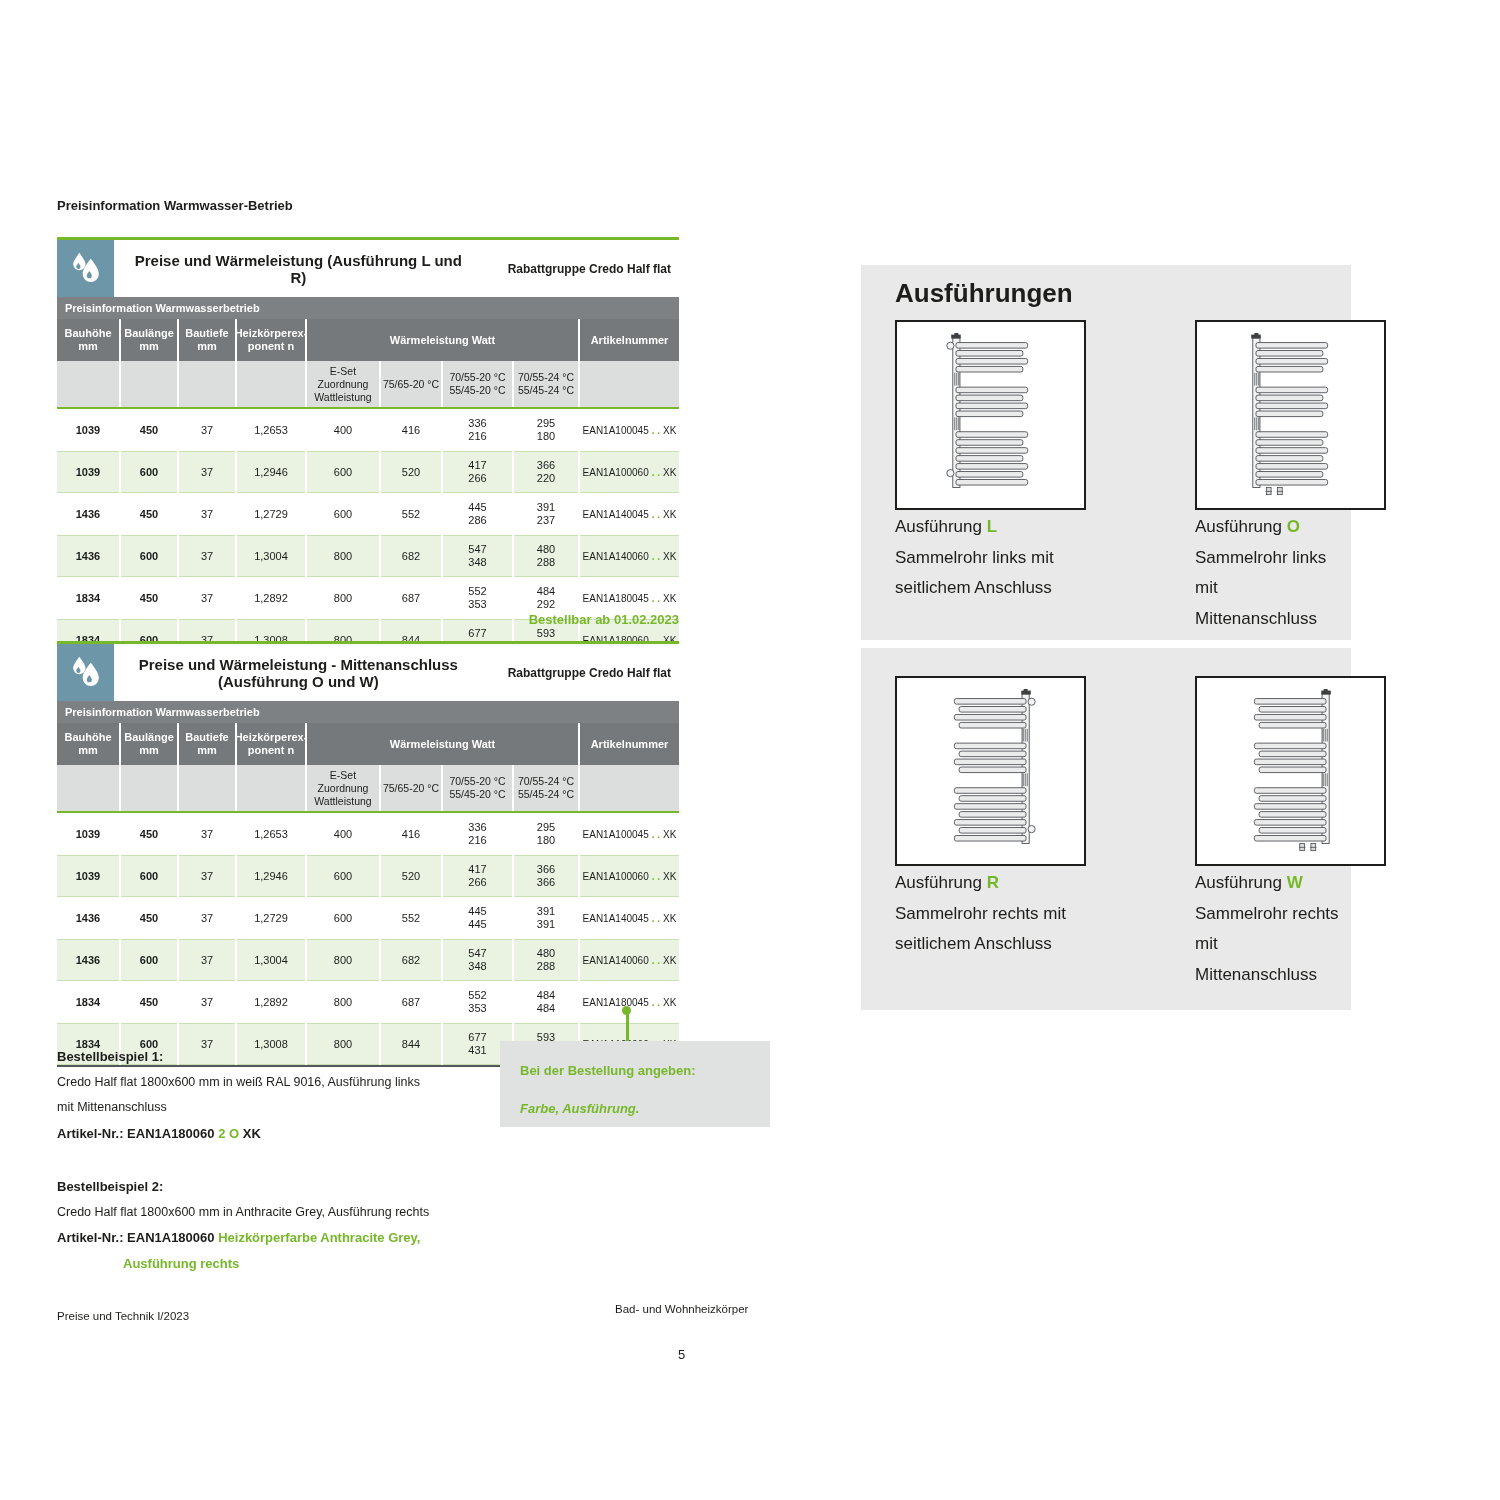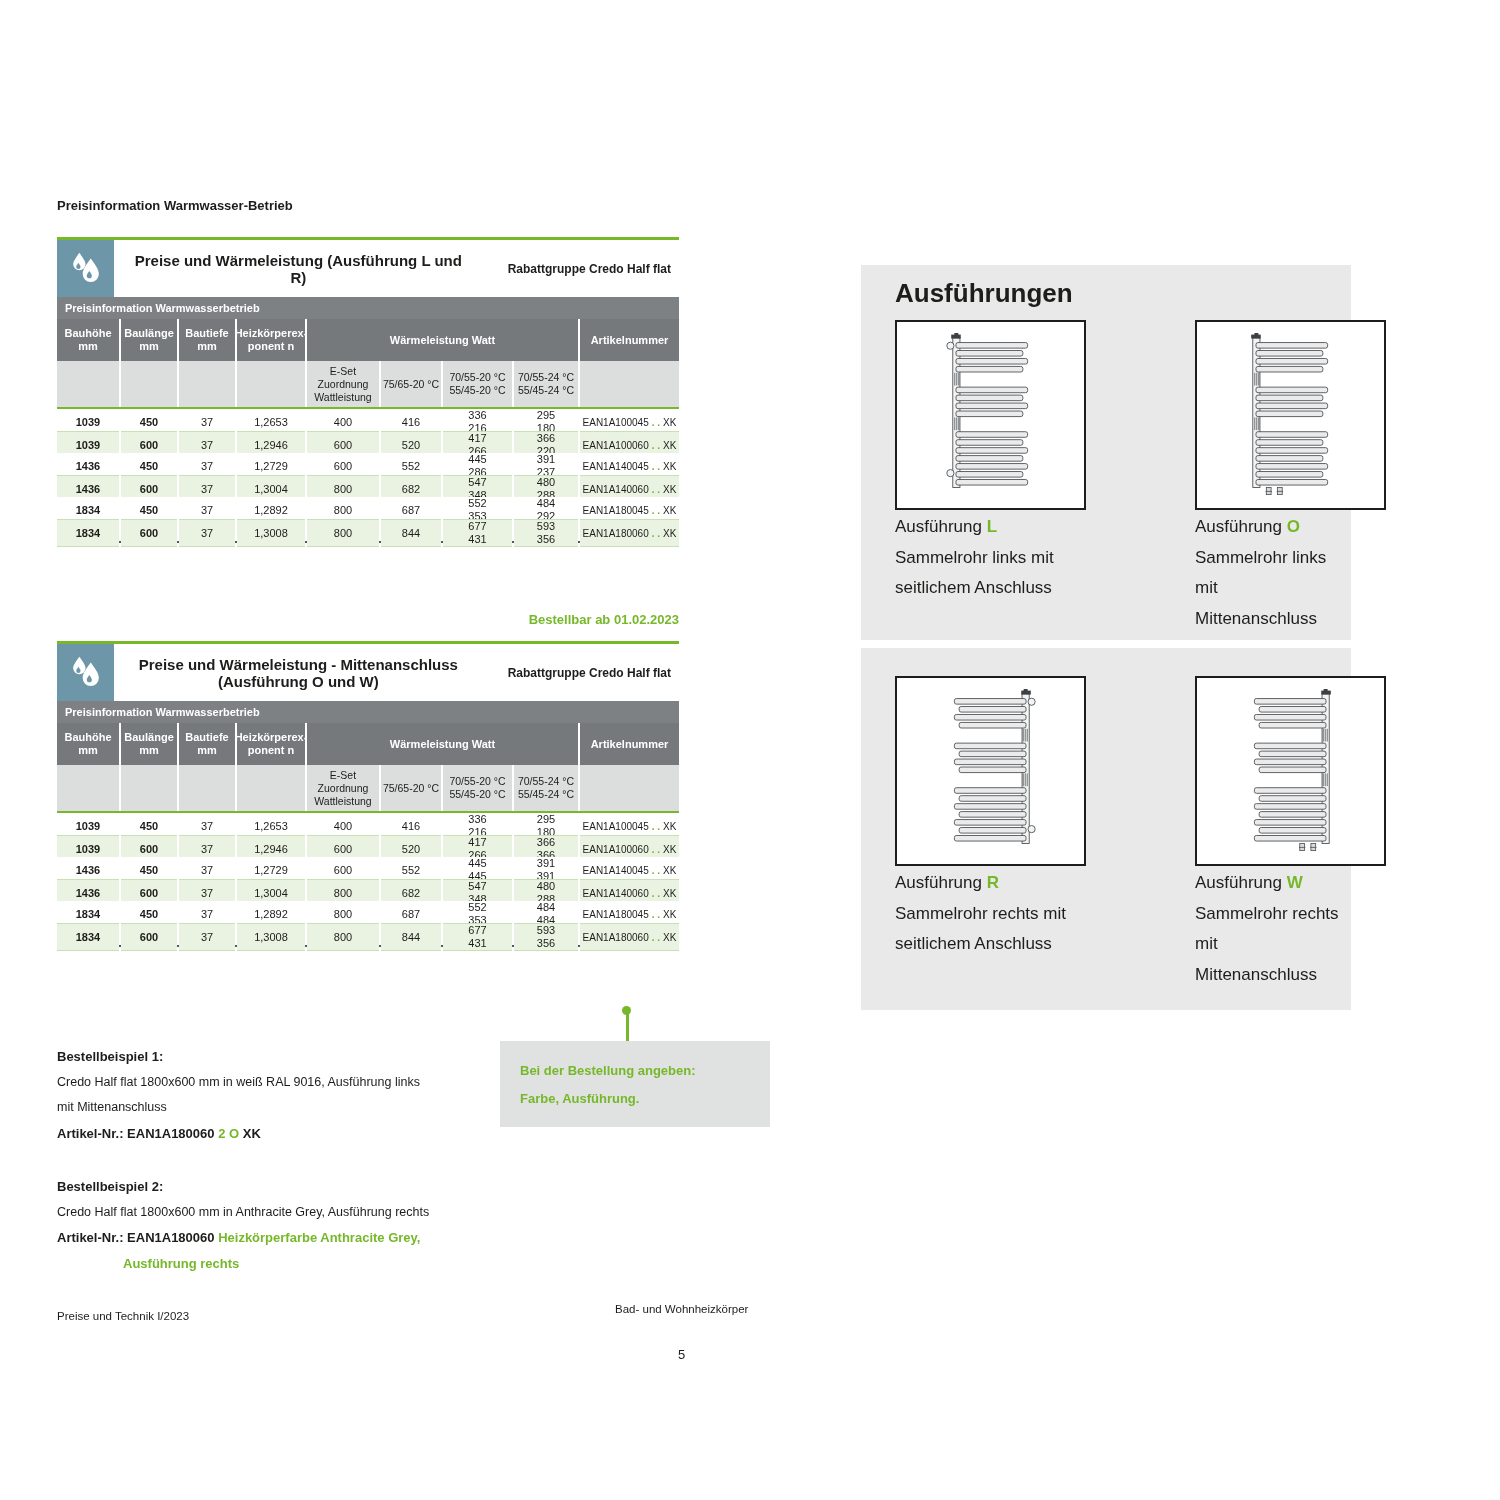--- a/index.html
+++ b/index.html
@@ -27,38 +27,38 @@
   .tbl-title{font-size:15px;font-weight:bold;}
   .tbl-rabatt{font-size:12px;font-weight:bold;white-space:nowrap;padding-left:36px;}
   .band-grey{height:22px;background:#7d8184;color:#fff;font-size:11px;font-weight:bold;display:flex;align-items:center;padding-left:8px;}
   .tgrid{display:grid;grid-template-columns:62px 56px 56px 68px 72px 60px 69px 64px 99px;column-gap:2px;background:#fff;}
   .hrow{height:42px;}
   .hrow .th{background:#75797c;color:#fff;font-size:11px;font-weight:bold;line-height:13px;display:flex;flex-direction:column;align-items:center;justify-content:center;text-align:center;}
   .hrow .th.span4{grid-column:5 / span 4;}
   .subrow{height:46px;}
   .subrow .ts{background:#dcdddd;font-size:10.5px;line-height:13px;display:flex;flex-direction:column;align-items:center;justify-content:center;text-align:center;color:#1d1d1b;}
   .hr-green{height:2px;background:#76b82a;}
-  .trow{height:22px;}
+  .trow{height:42px;}
   .trow.green{background:#fff;}
   .trow .td{font-size:11px;display:flex;align-items:center;justify-content:center;text-align:center;background:#fff;}
   .trow.green .td{background:#eaf3e2;border-top:1px solid #c9dfb4;border-bottom:1px solid #c9dfb4;}
   .trow .td.b{font-weight:bold;}
   .trow .td.two{flex-direction:column;line-height:13px;justify-content:center;}
   .trow .td.art{font-size:10px;white-space:nowrap;}
   .trow .td.art .dots{color:#76b82a;margin:0 3px;font-weight:bold;}
   .tbl-bottom{height:2px;background:#54585a;}
   .bestellbar{left:57px;top:612px;width:622px;text-align:right;font-size:13px;font-weight:bold;color:#76b82a;}
 
   
   .callout-dot{left:622px;top:1006px;width:9px;height:9px;border-radius:50%;background:#76b82a;}
   .callout-line{left:625.5px;top:1014px;width:3px;height:27px;background:#76b82a;}
   .callout-box{left:500px;top:1041px;width:270px;height:86px;background:#e0e1e1;}
   .callout-box .ctext{position:absolute;left:20px;font-size:13px;font-weight:bold;color:#76b82a;}
   .callout-box .c1{top:22px;}
-  .callout-box .c2{top:50px;}
+  .callout-box .c2{top:60px;font-style:italic;}
 
   
   .beispiel{left:57px;font-size:12.5px;line-height:25.5px;}
   .beispiel .bh{font-weight:bold;font-size:13px;}
   .beispiel .bart{font-weight:bold;font-size:13px;}
   .gr{color:#76b82a;}
   .beispiel .indent{margin-left:66px;font-weight:bold;font-size:13px;}
 
   
   .panel{left:861px;width:490px;background:#e9e9e9;}

